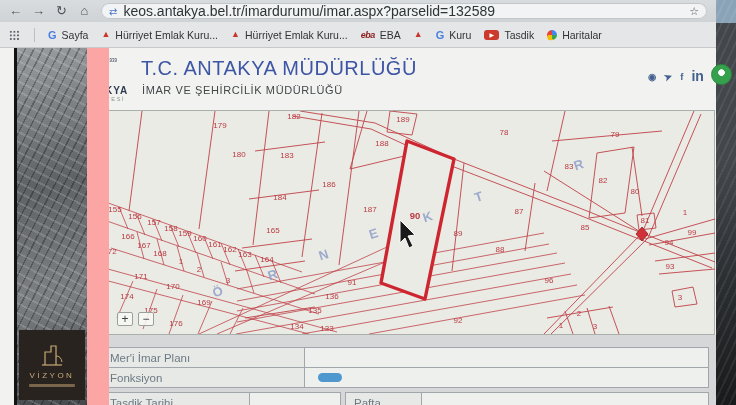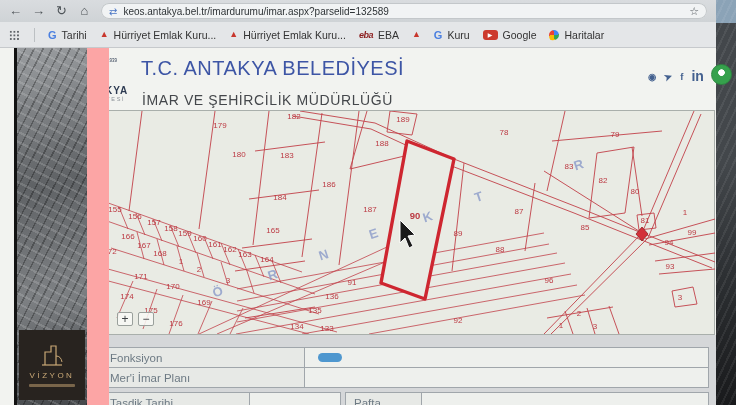--- a/index.html
+++ b/index.html
@@ -5,42 +5,42 @@
   html,body{margin:0;padding:0;background:#111;}
   .screen{position:relative;width:736px;height:405px;overflow:hidden;background:#f1f2ee;
     font-family:"Liberation Sans",sans-serif;}
   
   .toolbar{position:absolute;left:0;top:0;width:736px;height:22px;background:linear-gradient(#d9dcdf,#cfd3d6);
     display:flex;align-items:center;gap:4px;padding:0 6px;box-sizing:border-box;}
   .tbtn{color:#4e5458;font-size:13px;width:19px;height:18px;line-height:18px;text-align:center;flex:none;}
   .addr{flex:none;width:606px;height:16px;background:#f1f3f4;border-radius:9px;display:flex;align-items:center;
     gap:6px;padding:0 8px;box-sizing:border-box;margin-left:3px;box-shadow:inset 0 0 0 1px #c3c7ca;}
   .swap-ic{color:#4a76c4;font-size:10px;flex:none;}
-  .url{font-size:10px;color:#2f3437;white-space:nowrap;overflow:hidden;}
+  .url{font-size:14px;color:#2f3437;white-space:nowrap;overflow:hidden;}
   .star{margin-left:auto;color:#5b6165;font-size:11px;}
   .bmbar{position:absolute;left:0;top:22px;width:736px;height:26px;background:#e4e6e8;
     border-bottom:1px solid #c6c9cc;display:flex;align-items:center;gap:13px;padding:0 9px;box-sizing:border-box;}
   .grid9{width:10px;height:10px;flex:none;background:radial-gradient(circle,#5f6469 1.1px,transparent 1.3px);
     background-size:3.6px 3.6px;margin-right:2px;}
   .bmsep{width:1px;height:14px;background:#bcc0c3;flex:none;}
   .bm{display:flex;align-items:center;gap:5px;font-size:10.5px;color:#333;white-space:nowrap;flex:none;}
   .bmic{flex:none;display:inline-flex;align-items:center;justify-content:center;}
   .ic-googleg{color:#4a7fe0;font-weight:700;font-size:11px;}
   .ic-caret{color:#c8372d;font-size:9px;line-height:9px;}
   .ic-eba{color:#8c1d1d;font-weight:800;font-style:italic;font-size:9px;letter-spacing:-.5px;}
   .ic-yt{width:15px;height:10px;background:#cc3a2e;border-radius:3px;color:#fff;font-size:6px;}
   .ic-pin{width:10px;height:10px;border-radius:50% 50% 50% 3px;
     background:conic-gradient(#4285f4 0 25%,#34a853 0 50%,#fbbc04 0 75%,#ea4335 0);transform:rotate(-8deg);}
   
   .page{position:absolute;left:0;top:48px;width:736px;height:357px;background:#f2f3f0;}
   .city-logo{position:absolute;left:68px;top:6px;width:66px;text-align:center;}
   .city-logo .lg-name{font-size:10px;font-weight:800;letter-spacing:1px;color:#2e3b52;margin-top:1px;}
   .city-logo .lg-sub{font-size:5.5px;letter-spacing:1.6px;color:#8a8f96;}
   .pg-title{position:absolute;left:141px;top:9px;font-size:20px;color:#3d55a5;letter-spacing:.5px;font-weight:500;}
-  .pg-sub{position:absolute;left:142px;top:44px;font-size:14px;color:#44474b;letter-spacing:.6px;}
+  .pg-sub{position:absolute;left:142px;top:36px;font-size:11px;color:#44474b;letter-spacing:.6px;}
   .socials{position:absolute;left:648px;top:20px;display:flex;gap:8px;align-items:center;}
   .soc{font-size:9.5px;color:#43608f;font-weight:700;}
   .navlinks{position:absolute;left:540px;top:49px;width:176px;display:flex;gap:17px;justify-content:flex-end;}
   .nav-link{font-size:11px;color:#7c8894;white-space:nowrap;}
   .greenbtn{position:absolute;left:711px;top:16px;width:21px;height:21px;border-radius:50%;z-index:6;
     background:radial-gradient(circle at 50% 40%,#fff 0 3px,#35a14c 3.6px);border:1px solid #2c8840;box-sizing:border-box;}
   
   .map{position:absolute;left:95px;top:62px;width:620px;height:225px;background:#e9ebe4;
     border:1px solid #a9afab;border-left:2px solid #62676c;box-sizing:border-box;}
   .map svg{display:block;}
@@ -94,21 +94,21 @@
       <span class="star">☆</span>
     </div>
   </div>
 
   <div class="bmbar">
     <span class="grid9"></span>
     <span class="bmsep"></span>
     <span id="bm-items" style="display:flex;gap:13px;align-items:center;">
         <span class="bm">
           <span class="bmic ic-googleg">G</span>
-          <span>Tarihi</span>
+          <span>Sayfa</span>
         </span>
         <span class="bm">
           <span class="bmic ic-caret">▲</span>
           <span>Hürriyet Emlak Kuru...</span>
         </span>
         <span class="bm">
           <span class="bmic ic-caret">▲</span>
           <span>Hürriyet Emlak Kuru...</span>
         </span>
         <span class="bm">
@@ -117,21 +117,21 @@
         </span>
         <span class="bm">
           <span class="bmic ic-caret">▲</span>
         </span>
         <span class="bm">
           <span class="bmic ic-googleg">G</span>
           <span>Kuru</span>
         </span>
         <span class="bm">
           <span class="bmic ic-yt">▶</span>
-          <span>Google</span>
+          <span>Tasdik</span>
         </span>
         <span class="bm">
           <span class="bmic ic-pin"></span>
           <span>Haritalar</span>
         </span>
       </span>
   </div>
 
   <div class="page">
 
@@ -142,21 +142,21 @@
           <path d="M1,10 H25 M1,14 H25" stroke-width="1"></path>
           <path d="M20,9 V2 h3 V9" stroke-width="1.2"></path>
           <path d="M3,21 h20" stroke-width="1"></path>
         </g>
         <text x="31" y="8" font-size="4.5" fill="#2e3b52" text-anchor="middle">1939</text>
       </svg>
       <div class="lg-name">ANTAKYA</div>
       <div class="lg-sub">BELEDİYESİ</div>
     </div>
 
-    <div class="pg-title">T.C. ANTAKYA BELEDİYESİ</div>
+    <div class="pg-title">T.C. ANTAKYA MÜDÜRLÜĞÜ</div>
     <div class="pg-sub">İMAR VE ŞEHİRCİLİK MÜDÜRLÜĞÜ</div>
 
     <div class="socials">
       <span class="soc">◉</span>
       <span class="soc" style="display:inline-block;transform:rotate(-20deg);">➤</span>
       <span class="soc">f</span>
       <span class="soc" style="font-size:14px;">in</span>
     </div>
     <div class="greenbtn"></div>
 
@@ -267,28 +267,28 @@
 
         <polygon points="303,109 303,132 308,127 312,137 316,135 311,125 318,124" fill="#1a1a1a" stroke="#fdfdfd" stroke-width="1"></polygon>
       </svg>
       <div class="zbtn" style="left:20px;top:201px;">+</div>
       <div class="zbtn" style="left:41px;top:201px;">−</div>
     </div>
 
     <div class="panel">
       <div class="tbl" style="left:6px;top:12px;width:606px;">
         <div class="trow" style="grid-template-columns:203px 1fr;">
+          <div class="td lab">Mer'i İmar Planı</div>
+          <div class="td val"></div>
+        </div>
+        <div class="trow" style="grid-template-columns:203px 1fr;">
           <div class="td lab">Fonksiyon</div>
           <div class="td val" style="padding:0;">
             <span class="badge"></span>
           </div>
-        </div>
-        <div class="trow" style="grid-template-columns:203px 1fr;">
-          <div class="td lab">Mer'i İmar Planı</div>
-          <div class="td val"></div>
         </div>
       </div>
       <div class="tbl" style="left:6px;top:57px;width:238px;">
         <div class="trow" style="grid-template-columns:148px 1fr;">
           <div class="td lab">Tasdik Tarihi</div>
           <div class="td val"></div>
         </div>
       </div>
       <div class="tbl" style="left:250px;top:57px;width:362px;">
         <div class="trow" style="grid-template-columns:76px 1fr;">

